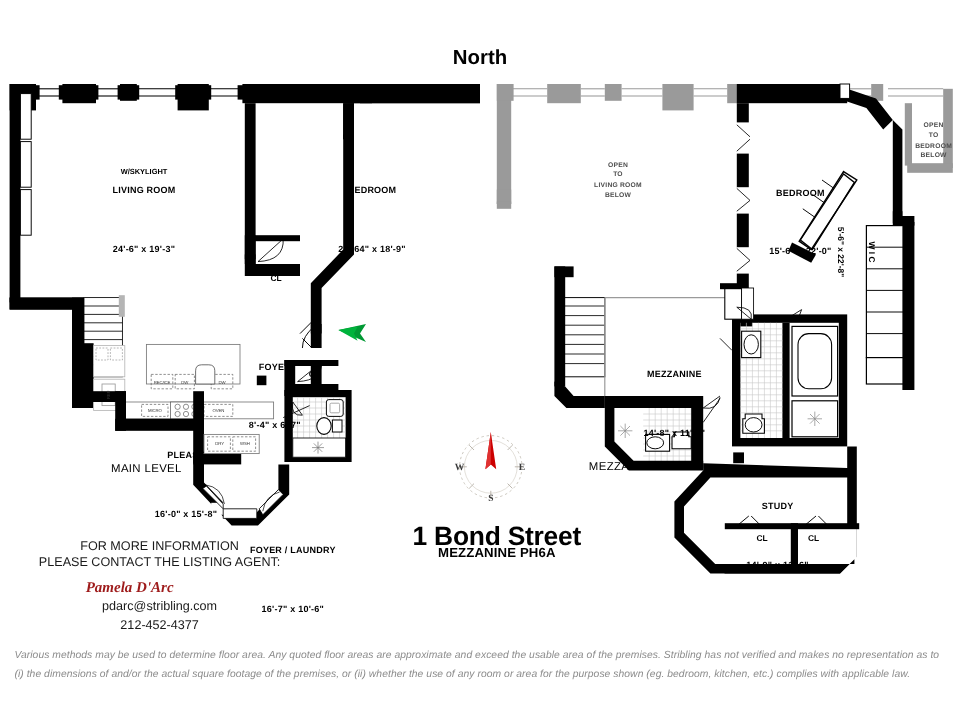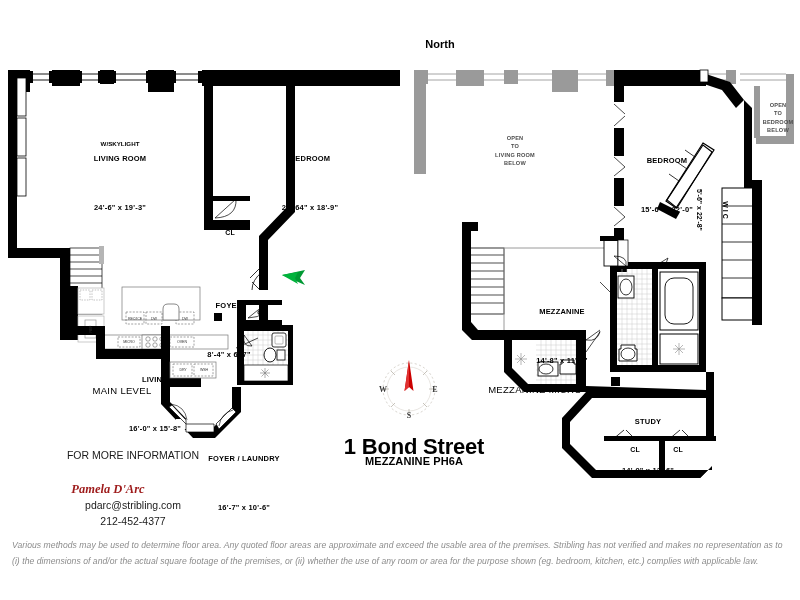--- a/index.html
+++ b/index.html
@@ -69,23 +69,22 @@
 
   .vert-label {
     font-weight: bold;
     font-size: 7px;
     line-height: 1.25;
     transform-origin: 50% 50%;
   }
 
   
   #north-label {
-    font-size: 11px; font-weight: bold;
-    transform: translateX(-50%);
-    margin-left: 40px;
+    font-size: 17px; font-weight: bold;
+    transform: translateX(-50%);
   }
 
   
   #title-main {
     font-size: 22px; font-weight: bold;
     transform: translateX(-50%);
     letter-spacing: -.2px;
   }
   #title-sub {
     font-size: 11px; font-weight: bold;
@@ -597,21 +596,21 @@
     <div class="rl-name">BEDROOM</div>
     <div class="rl-dim">21'-64" x 18'-9"</div>
   </div>
 
   <div class="txt room-label" style="left:229px; top:261px;">
     <div class="rl-name">FOYER</div>
     <div class="rl-dim">8'-4" x 6'-7"</div>
   </div>
 
   <div class="txt room-label" style="left:155px; top:335px;">
-    <div class="rl-name">LIVING</div>
+    <div class="rl-name">PLEASE</div>
     <div class="rl-dim">16'-0" x 15'-8"</div>
   </div>
 
   <div class="txt room-label" style="left:244px; top:414px;">
     <div class="rl-name">FOYER / LAUNDRY</div>
     <div class="rl-dim">16'-7" x 10'-6"</div>
   </div>
 
   <div class="txt cl-label" style="left:230px; top:229px;">CL</div>
   <div class="txt cl-label" style="left:262px; top:309px;">CL</div>
@@ -647,21 +646,21 @@
   </div>
 
   <div class="txt vert-label" style="left:712px; top:210px; transform:rotate(90deg) translate(-50%,-50%); transform-origin:0 0; text-align:center;">
     <div>W I C</div>
     <div>5'-6" x 22'-8"</div>
   </div>
 
   <div class="txt cl-label" style="left:635px; top:446px;">CL</div>
   <div class="txt cl-label" style="left:678px; top:446px;">CL</div>
 
-  <div class="txt level-label" style="left:535px; top:384px;">MEZZANINE MICRO</div>
+  <div class="txt level-label" style="left:535px; top:384px;">MEZZANINE OPEN</div>
 
   <div id="compass" style="left:378px; top:358px; width:62px; height:62px;">
     <svg width="62" height="62" viewBox="0 0 62 62">
       <circle cx="31" cy="31" r="26" fill="none" stroke="#c9c4bb" stroke-width="0.8" stroke-dasharray="2,2.4"></circle>
       <circle cx="31" cy="31" r="22" fill="none" stroke="#d8d4cc" stroke-width="0.6"></circle>
       <g stroke="#b9b4aa" stroke-width="0.8">
         <line x1="31" y1="5" x2="31" y2="11"></line>
         <line x1="31" y1="51" x2="31" y2="57"></line>
         <line x1="5" y1="31" x2="11" y2="31"></line>
         <line x1="51" y1="31" x2="57" y2="31"></line>
@@ -676,19 +675,20 @@
     </svg>
     <span class="compass-letter" style="left:5px;  top:31px;">W</span>
     <span class="compass-letter" style="left:57px; top:31px;">E</span>
     <span class="compass-letter" style="left:31px; top:57px;">S</span>
   </div>
 
   <div class="txt" id="title-main" style="left:414px; top:434px;">1 Bond Street</div>
   <div class="txt" id="title-sub" style="left:414px; top:455px;">MEZZANINE PH6A</div>
 
   <div class="txt contact-line" style="left:108px; top:449px;">FOR MORE INFORMATION</div>
+  <div class="txt contact-line" style="left:108px; top:463px;">PLEASE CONTACT THE LISTING AGENT:</div>
   <div class="txt" id="agent-name" style="left:108px; top:482px;">Pamela D'Arc</div>
   <div class="txt contact-line" style="left:108px; top:499px;">pdarc@stribling.com</div>
   <div class="txt contact-line" style="left:108px; top:515px;">212-452-4377</div>
 
   <div id="disclaimer">Various methods may be used to determine floor area. Any quoted floor areas are approximate and exceed the usable area of the premises. Stribling has not verified and makes no representation as to (i) the dimensions of and/or the actual square footage of the premises, or (ii) whether the use of any room or area for the purpose shown (eg. bedroom, kitchen, etc.) complies with applicable law.</div>
 
 </div>
 
 </body></html>

